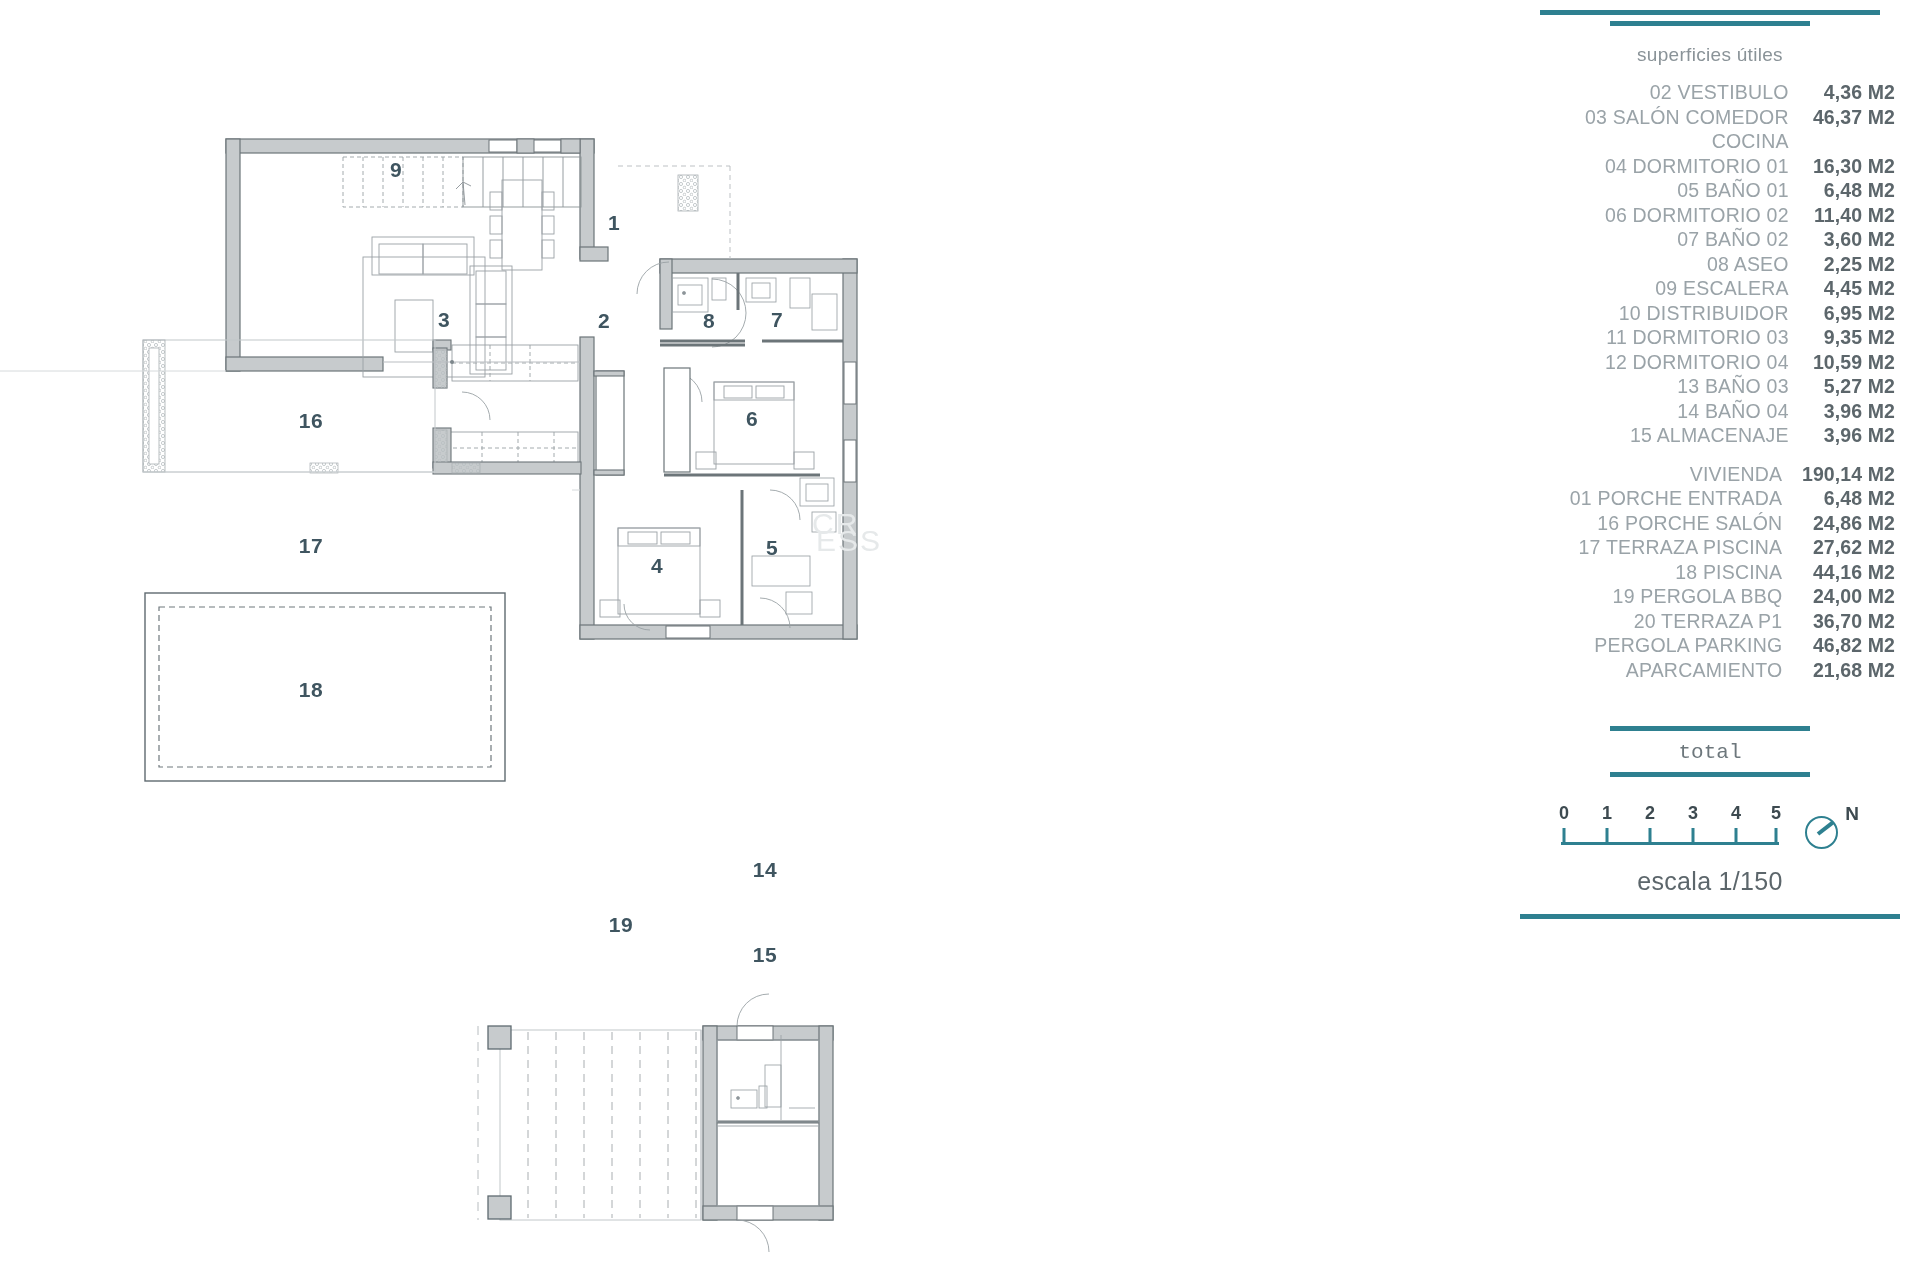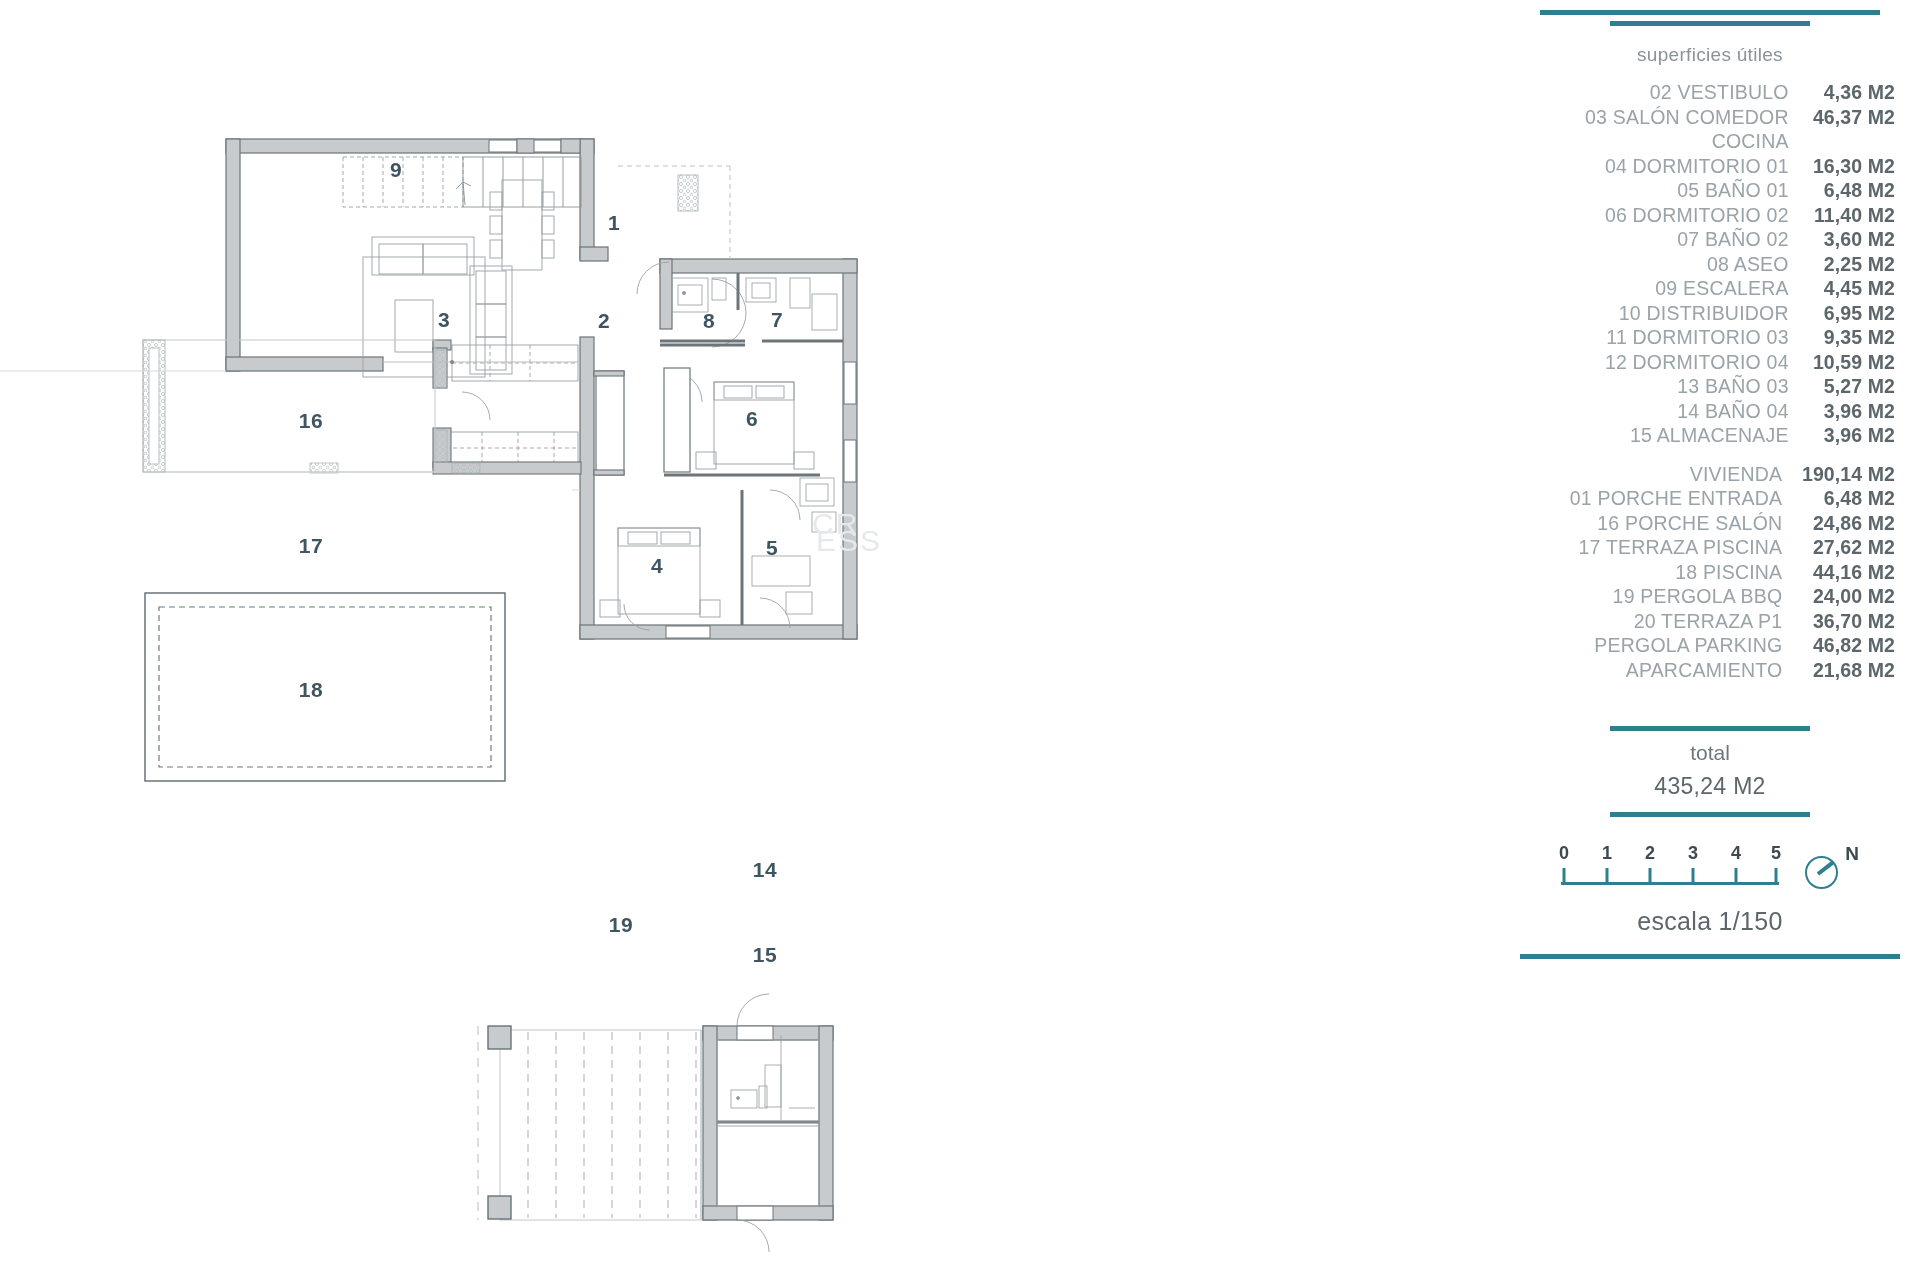--- a/index.html
+++ b/index.html
@@ -97,20 +97,21 @@
     letter-spacing: 0.1px;
   }
   tr.cont td.a-name { color: #9aa3a8; }
 
   .total-block { margin-top: 44px; }
   .total-label {
     text-align: center;
     font-size: 21px;
     color: #6d777c;
     margin: 10px 0 8px 0;
+    font-family: Liberation Mono, monospace;
   }
   .total-value {
     text-align: center;
     font-size: 23px;
     color: #5c666b;
     margin: 4px 0 12px 0;
     letter-spacing: 0.3px;
   }
 
   
@@ -631,21 +632,20 @@
         <tr>
             <td class="a-name">APARCAMIENTO</td>
             <td class="a-val">21,68 M2</td>
           </tr>
       </tbody>
     </table>
 
     <div class="total-block">
       <div class="rule rule-total-top"></div>
       <div class="total-label">total</div>
-      <div class="total-value">435,24 M2</div>
       <div class="rule rule-total-bot"></div>
     </div>
 
     <div class="scale-row">
       <div class="scalebar">
         <div class="nums">
           <span style="left:3px;">0</span>
           <span style="left:46px;">1</span>
           <span style="left:89px;">2</span>
           <span style="left:132px;">3</span>

